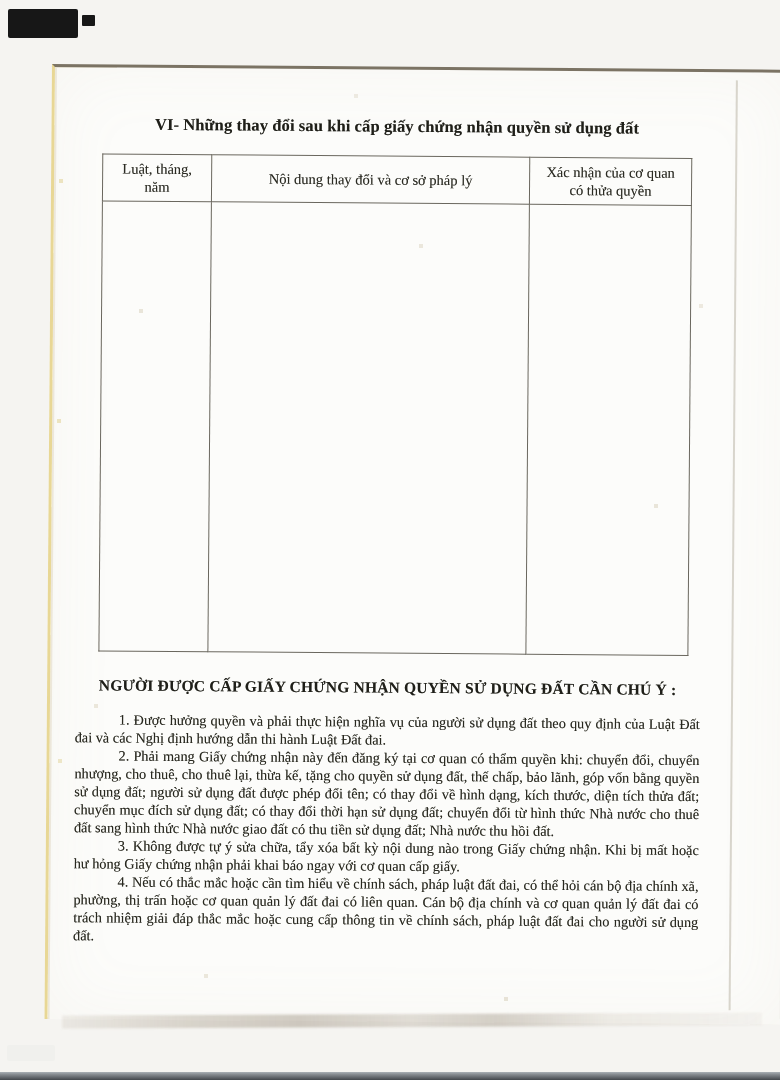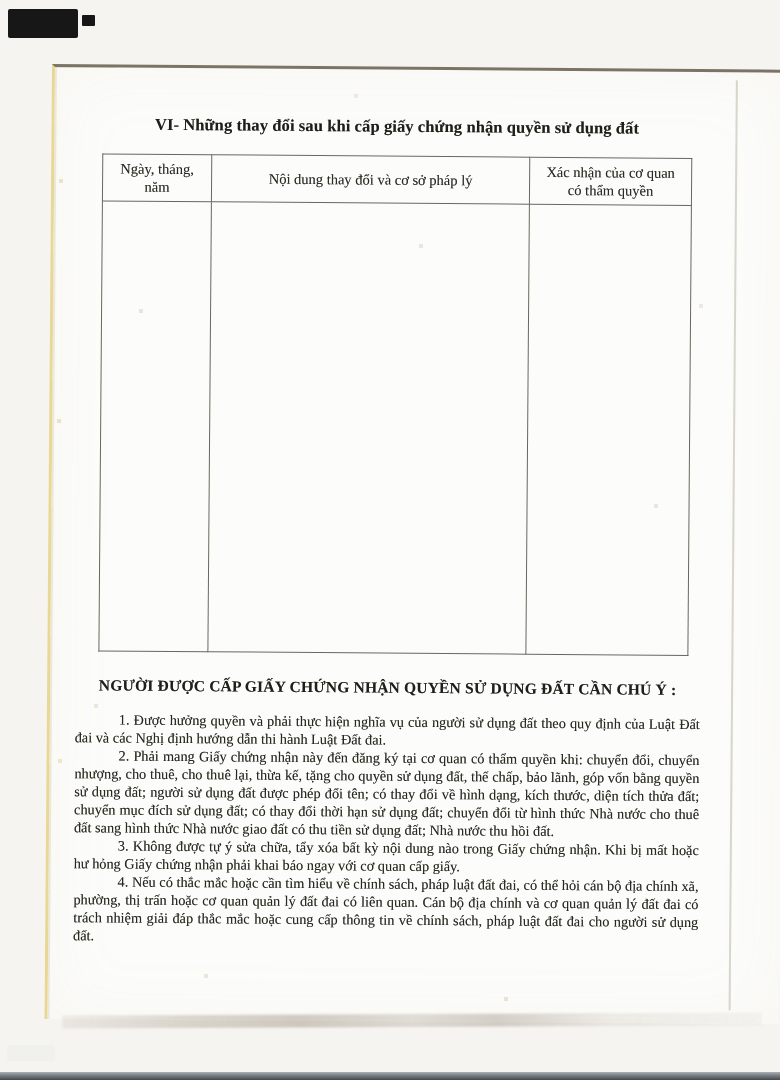--- a/index.html
+++ b/index.html
@@ -115,29 +115,29 @@
 
     <table class="changes">
       <colgroup>
         <col class="col-date">
           <col class="col-content">
           <col class="col-confirm">
       </colgroup>
       <thead>
         <tr class="header-row">
           <th>
-            <span>Ngày, tháng,</span><br>
+            <span>Luật, tháng,</span><br>
             <span>năm</span>
           </th>
           <th>
             <span>Nội dung thay đổi và cơ sở pháp lý</span>
           </th>
           <th>
             <span>Xác nhận của cơ quan</span><br>
-            <span>có thẩm quyền</span>
+            <span>có thửa quyền</span>
           </th>
         </tr>
       </thead>
       <tbody>
         <tr class="body-row">
           <td></td>
           <td></td>
           <td></td>
         </tr>
       </tbody>

